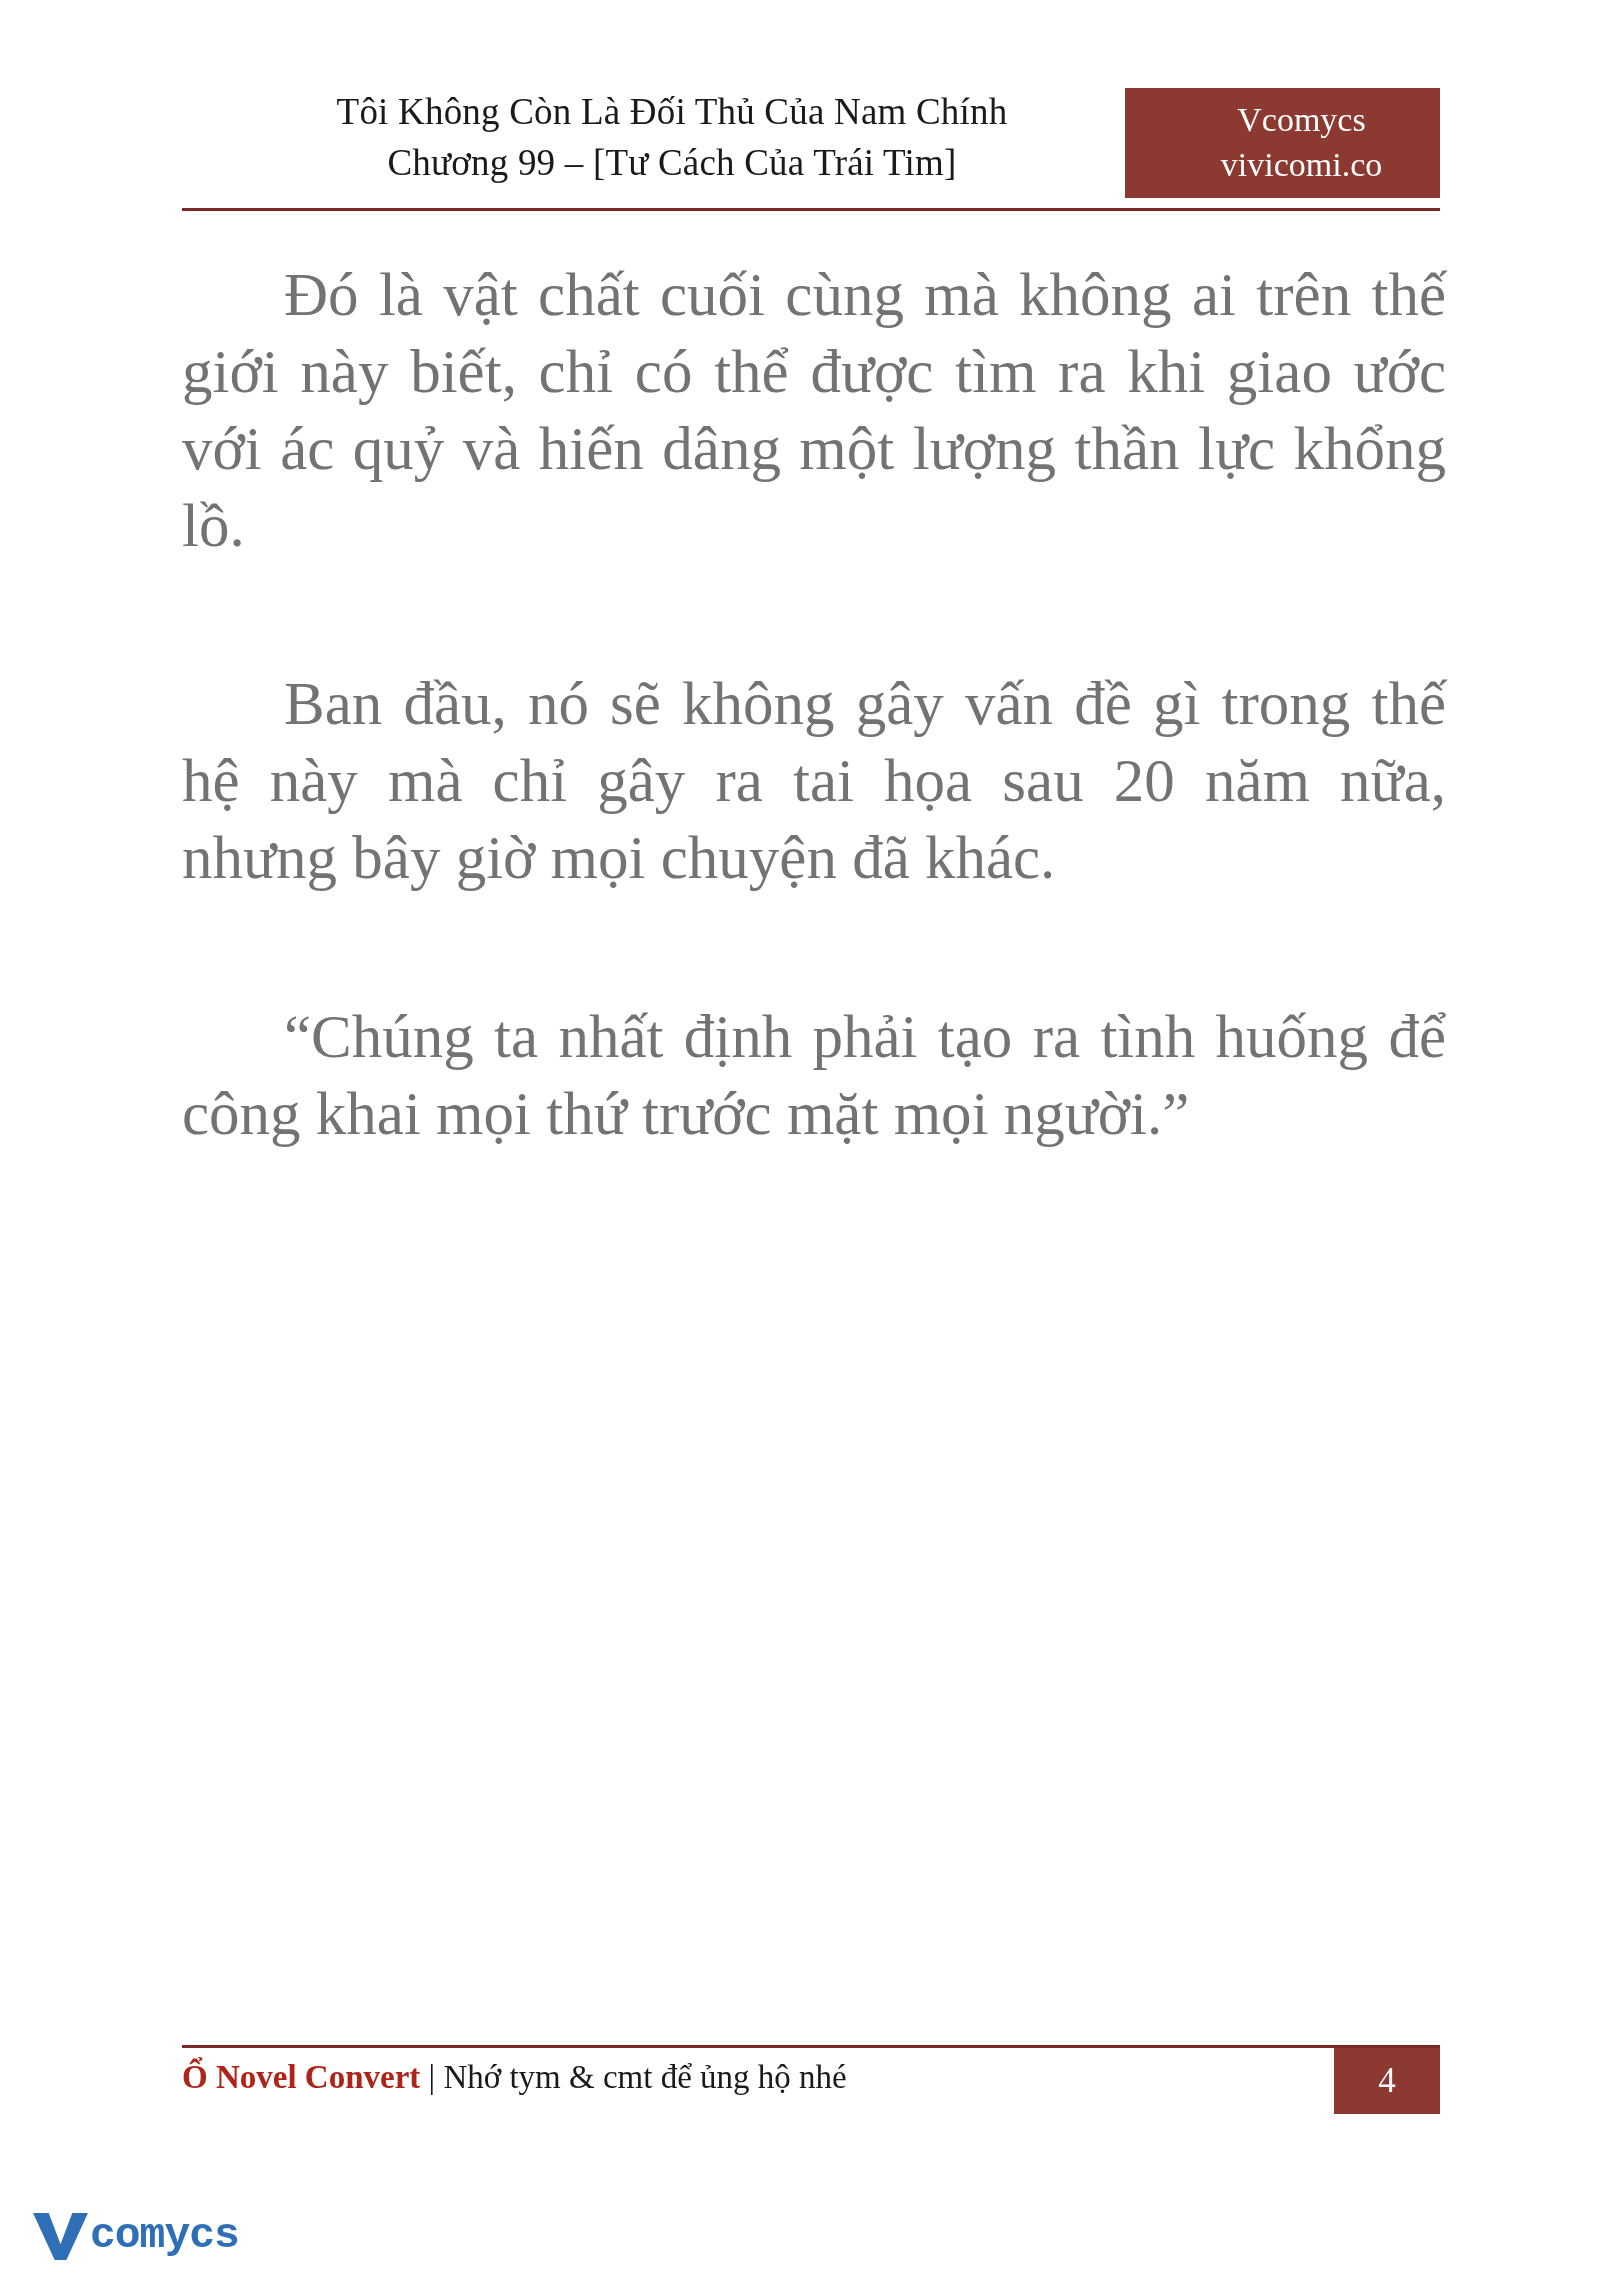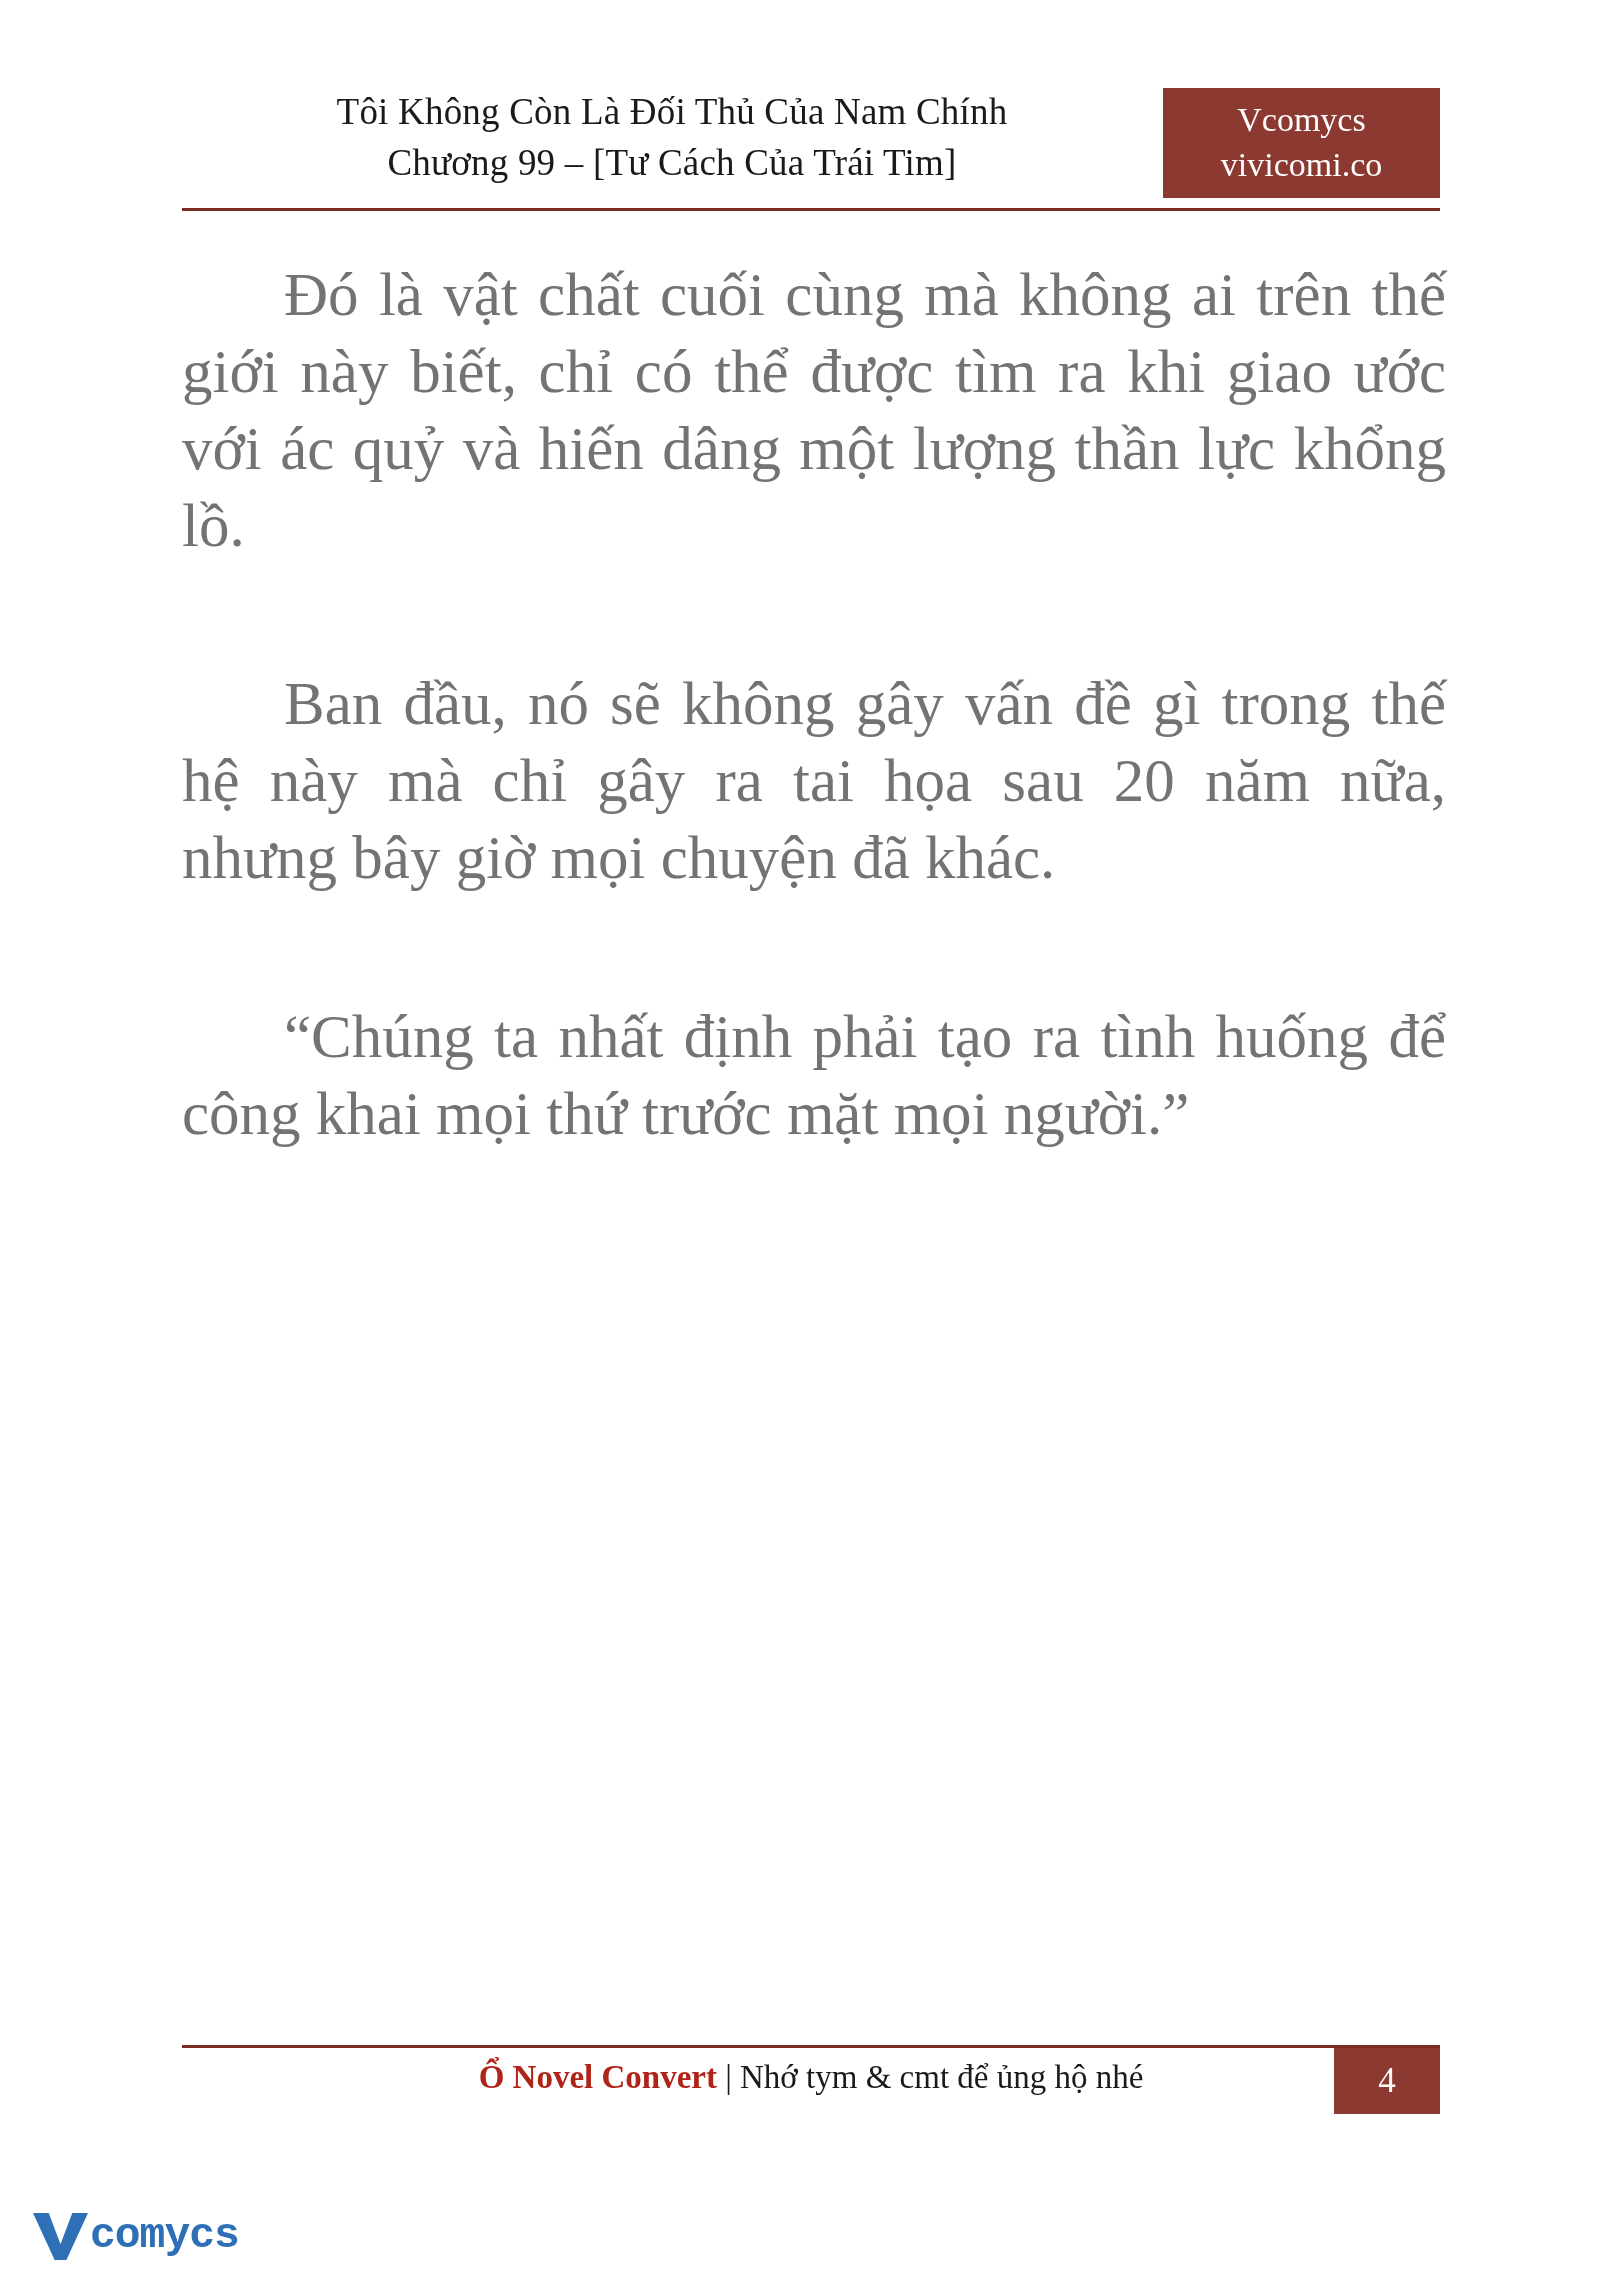--- a/index.html
+++ b/index.html
@@ -60,20 +60,21 @@
     height: 110px;
     background: #8c3a31;
     color: #ffffff;
     display: flex;
     flex-direction: column;
     align-items: center;
     justify-content: center;
     font-family: "Liberation Serif", serif;
     font-size: 34px;
     line-height: 1.32;
+    padding-left: 38px;
   }
 
   
   .content {
     position: absolute;
     left: 182px;
     top: 257px;
     width: 1264px;
   }
   .para {
@@ -102,21 +103,20 @@
     top: 0;
     width: 1258px;
     height: 2.9px;
     background: #7a2b25;
   }
   .footer-text {
     position: absolute;
     left: 0;
     top: 13.7px;
     width: 1258px;
-    text-align: center;
     font-family: "Liberation Serif", serif;
     font-size: 33px;
     color: #1a1a1a;
     white-space: nowrap;
   }
   .footer-text .brand {
     color: #b02318;
     font-weight: bold;
   }
   .footer-text .sep {

